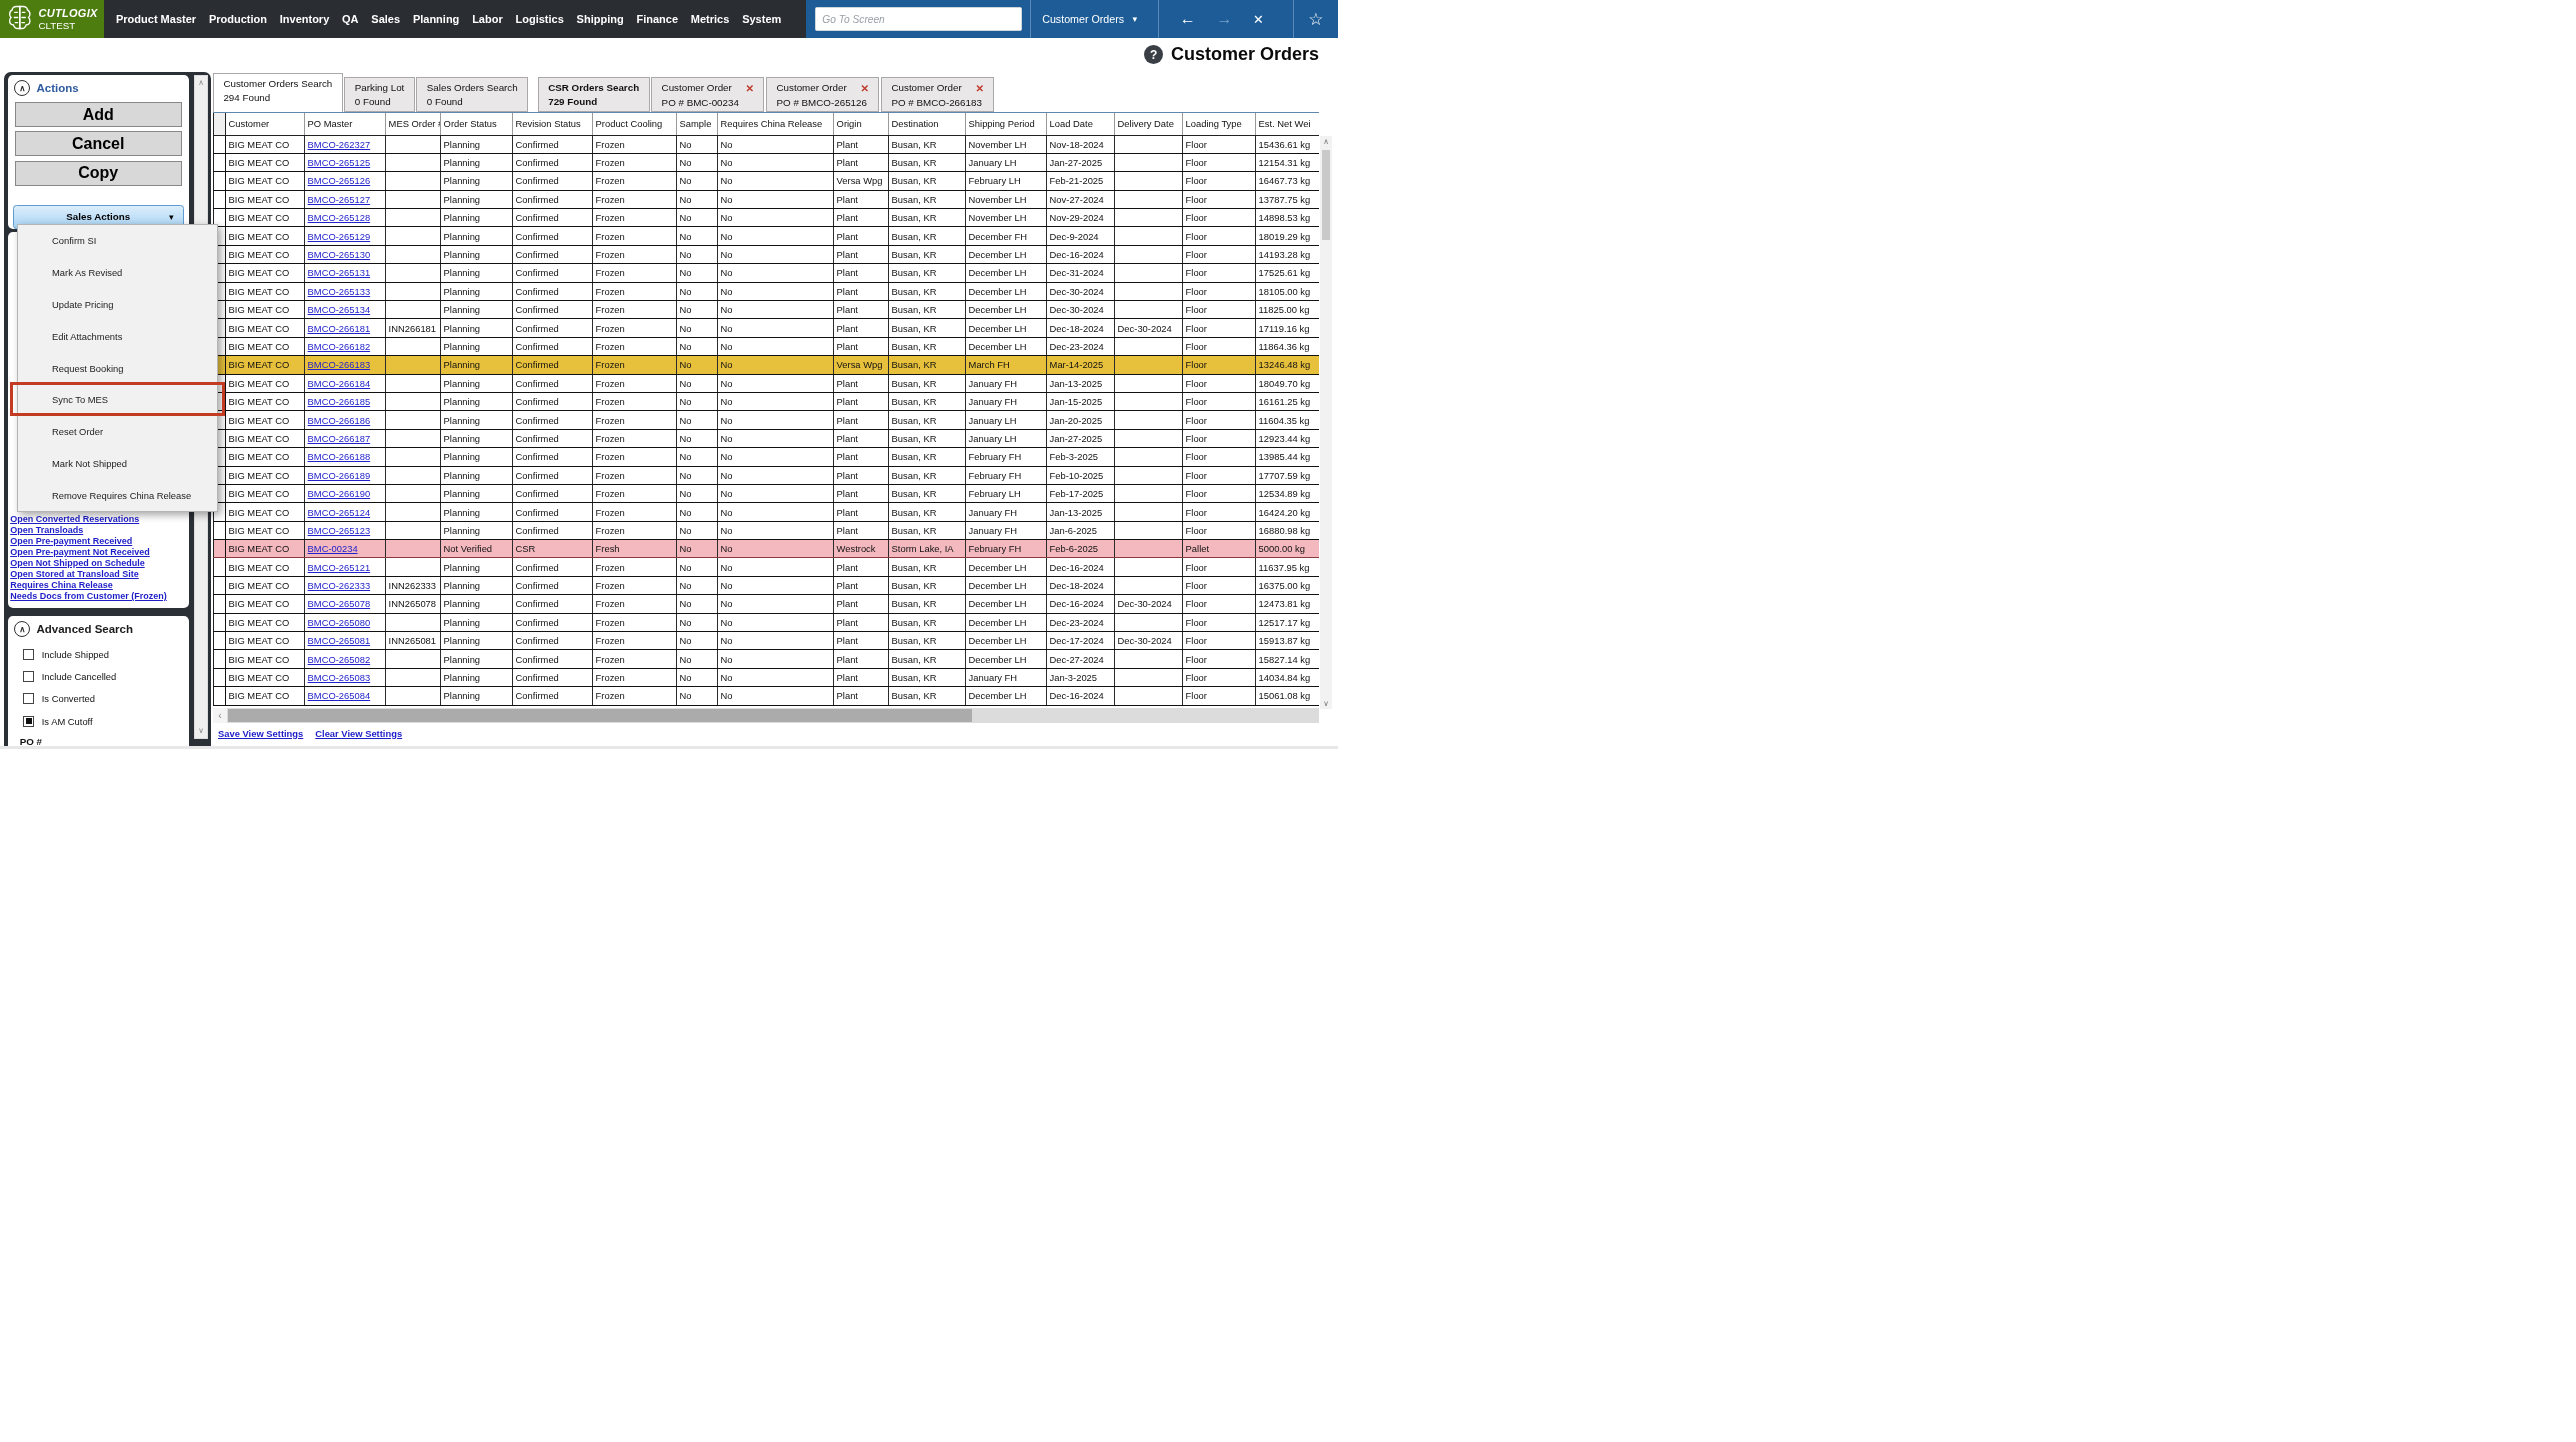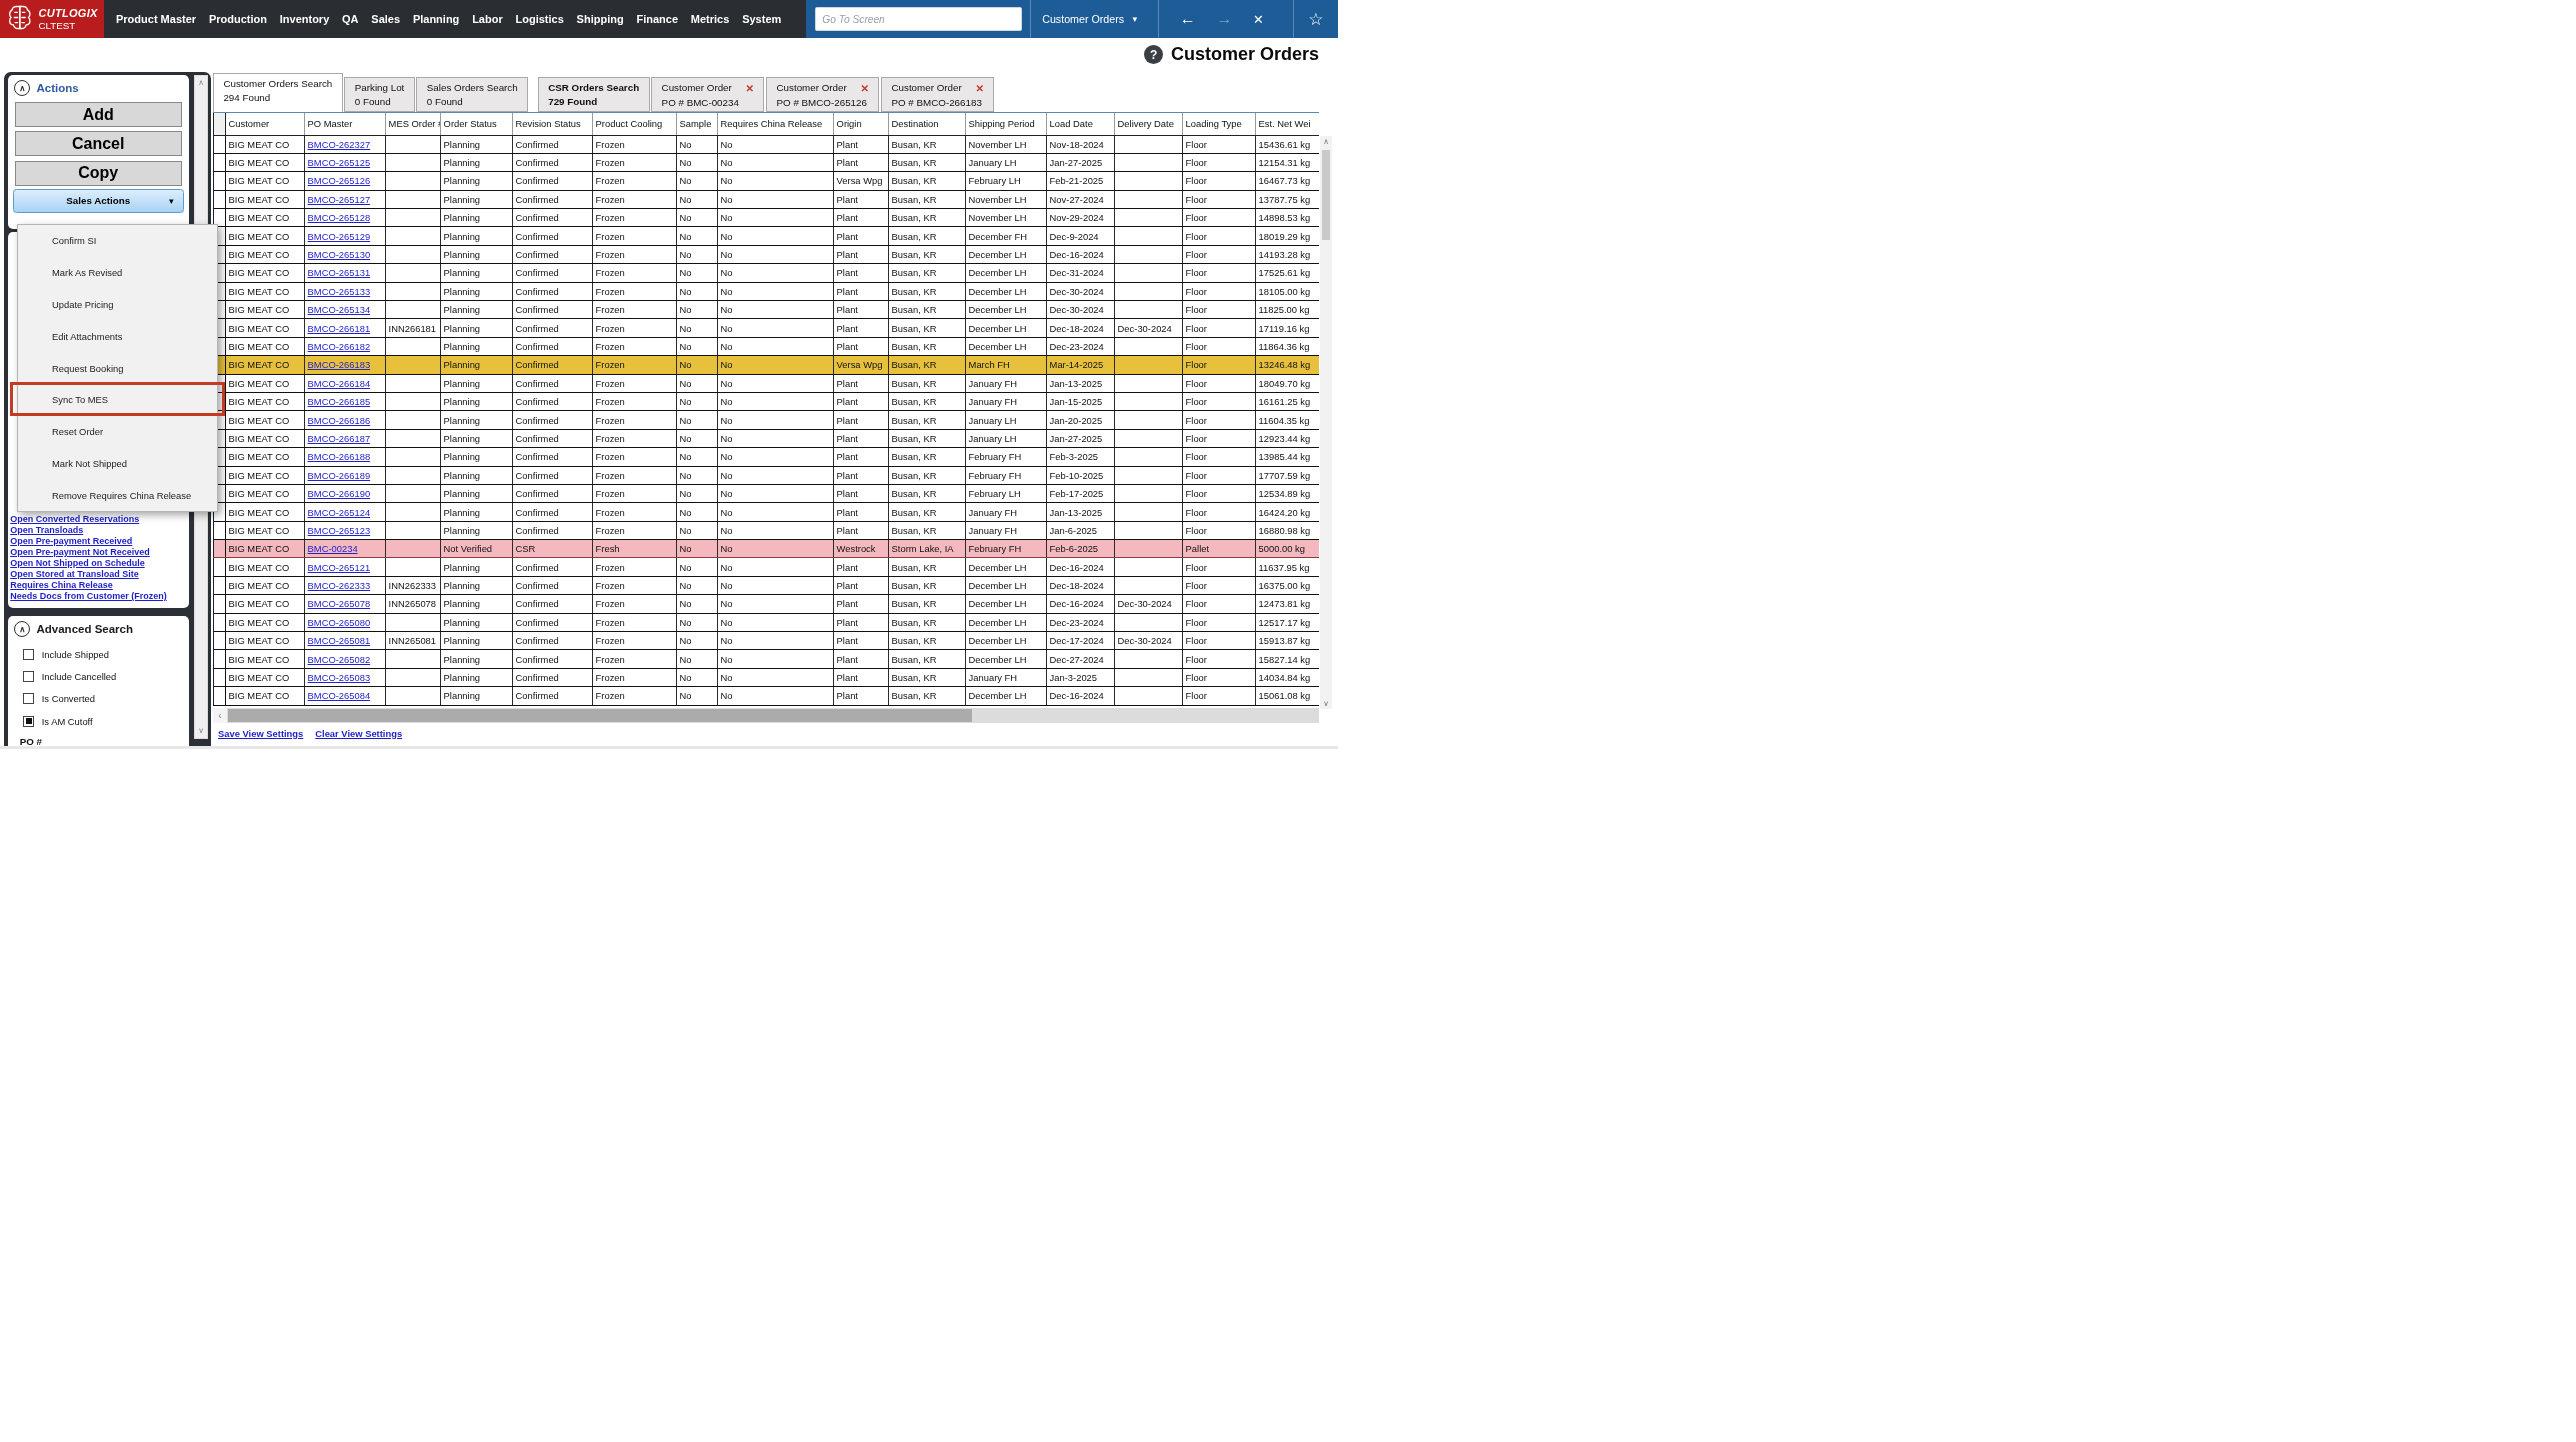--- a/index.html
+++ b/index.html
@@ -3,21 +3,21 @@
 <meta charset="utf-8">
 <style>
   * { box-sizing: border-box; margin: 0; padding: 0; }
   html,body { width:1338px; height:749px; }
   body { position:relative; overflow:hidden; background:#fff;
          font-family:"Liberation Sans", sans-serif; color:#111; }
 
   
   .topbar { position:absolute; left:0; top:0; width:1338px; height:38px;
             background:#2A2E33; display:flex; align-items:stretch; z-index:20; }
-  .brand { width:104px; background:#b91c1c; color:#fff; display:flex;
+  .brand { width:104px; background:#4d7c0f; color:#fff; display:flex;
            align-items:center; gap:6px; padding-left:6.8px; flex:0 0 auto; }
   .brand-txt { display:flex; flex-direction:column; line-height:1.2; }
   .brand-name { font-style:italic; font-weight:800; font-size:11px; letter-spacing:0.3px; }
   .brand-env  { font-size:9.8px; font-weight:400; }
   .main-menu { display:flex; align-items:center; gap:12.8px; padding-left:12px;
                color:#fff; font-weight:700; font-size:11px; white-space:nowrap; overflow:hidden; }
   .menu-item { cursor:pointer; }
   .topbar-blue { margin-left:auto; width:532px; background:#1D5C97; display:flex;
                  align-items:center; color:#fff; flex:0 0 auto; }
   .goto-input { margin-left:8.5px; width:207px; height:24px; border:0.9px solid #cfd6dc;
@@ -48,21 +48,21 @@
   .panel { position:absolute; background:#fff; border-radius:5.1px; }
   .panel-head { display:flex; align-items:center; gap:6px; padding:5.1px 6.8px 1.7px; }
   .panel-chevron { width:16px; height:16px; border:1.7px solid #2f2f2f; border-radius:50%;
                    color:#2f2f2f; font-size:8.5px; font-weight:700; display:flex; flex:0 0 auto;
                    align-items:center; justify-content:center; cursor:pointer; }
   .actions-panel { left:7.7px; top:75px; width:181px; height:154px; }
   .actions-title { color:#2E5B9F; font-size:11.5px; font-weight:700; }
   .act-btn { display:block; width:167px; margin:4.3px auto 0; height:25px; background:#D8D8D8;
              border:0.9px solid #888; font-weight:700; font-size:16px; font-family:inherit;
              cursor:pointer; }
-  .sales-btn { display:block; width:171px; margin:3px auto 0; height:24px;
+  .sales-btn { display:block; width:171px; margin:19px auto 0; height:24px;
                border:0.9px solid #5E9BD1; border-radius:3.4px;
                background:linear-gradient(#DCEEFB,#A8D3F4); font-weight:700; font-size:9.8px;
                font-family:inherit; position:relative; cursor:pointer; }
   .sales-caret { position:absolute; right:7.7px; top:7.7px; font-size:7.7px; }
   .links-panel { left:7.7px; top:232px; width:181px; height:376px; }
   .quick-links { position:absolute; left:10.2px; top:514px; width:176px; z-index:2;
                  display:flex; flex-direction:column; }
   .qlink { font-size:9px; font-weight:700; color:#1E1EC8; text-decoration:underline;
            line-height:11px; white-space:nowrap; overflow:hidden; cursor:pointer; }
   .adv-panel { left:7.7px; top:616px; width:181px; height:133px; border-radius:5.1px 5.1px 0 0; }

